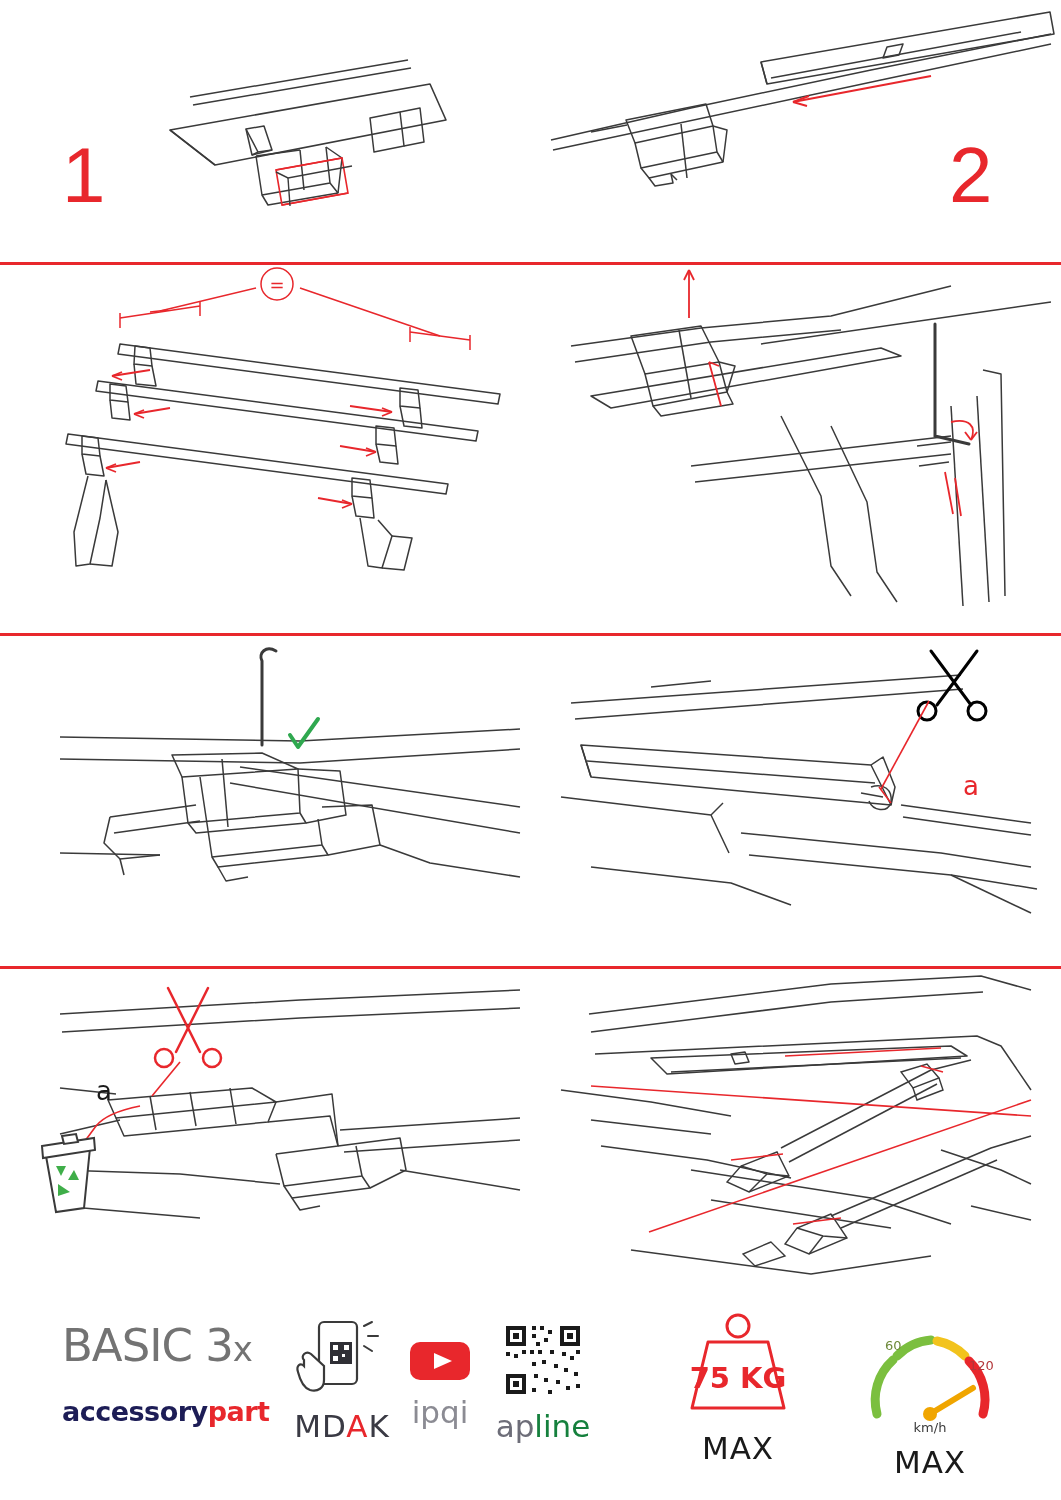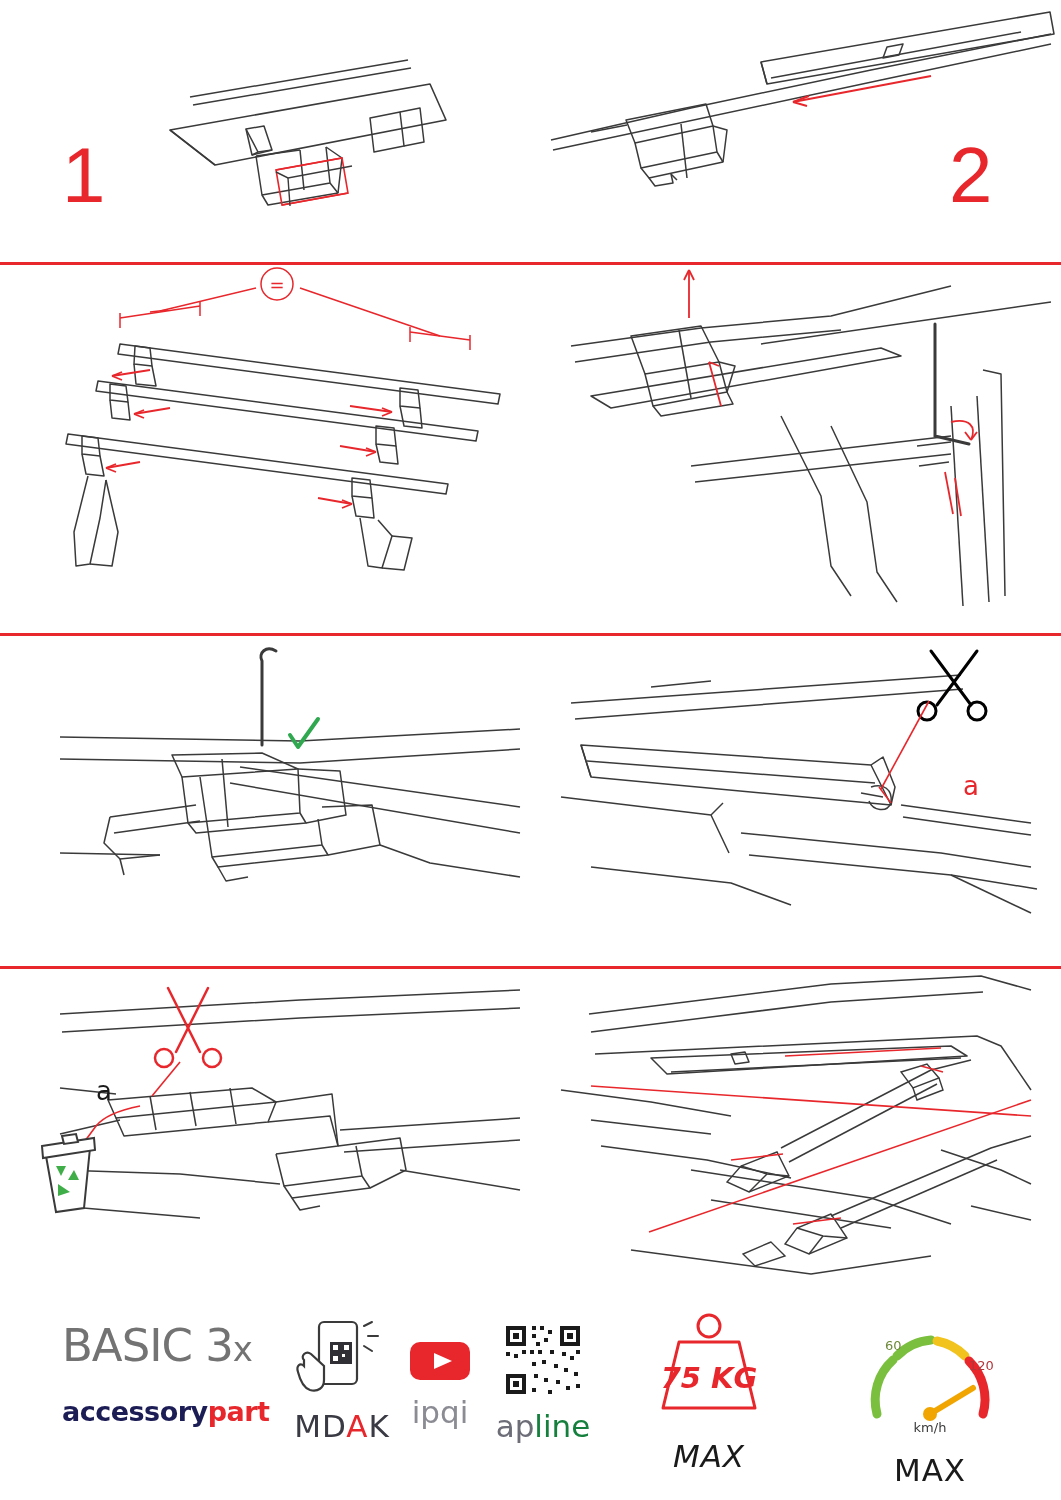--- a/index.html
+++ b/index.html
@@ -123,21 +123,21 @@
 
   .maxblock {
     position: absolute;
     text-align: center;
   }
   .max-label {
     font-family: "DejaVu Sans", sans-serif;
     font-size: 31px;
     color: #1a1a1a;
     letter-spacing: 1px;
-    margin-top: 14px;
+    margin-top: 6px;
   }
   .weight-text {
     font-family: "DejaVu Sans", sans-serif;
     font-weight: bold;
     font-size: 29px;
     fill: #e8272c;
   }
 </style>
 </head>
 <body>
@@ -545,21 +545,21 @@
             <rect x="52" y="56" width="4" height="4"></rect>
             <rect x="62" y="62" width="4" height="4"></rect>
           <rect x="28" y="64" width="4" height="4"></rect>
             <rect x="44" y="66" width="4" height="4"></rect>
             <rect x="72" y="60" width="4" height="4"></rect>
         </g>
       </svg>
       <div class="logo-cap apline"><span>ap</span><span class="teal">line</span></div>
     </div>
 
-    <div class="maxblock" style="left:624px;top:14px;width:170px;font-style:italic;">
+    <div class="maxblock" style="left:653px;top:14px;width:170px;">
       <svg width="120" height="108" viewBox="0 0 120 108">
         <circle cx="60" cy="14" r="11" fill="#fff" stroke="#e8272c" stroke-width="3"></circle>
         <path d="M30 30 L90 30 L106 96 L14 96 Z" fill="#fff" stroke="#e8272c" stroke-width="3" stroke-linejoin="round"></path>
         <text class="weight-text" x="60" y="76" text-anchor="middle">75 KG</text>
       </svg>
       <div class="max-label">MAX</div>
     </div>
 
     <div class="maxblock" style="left:845px;top:24px;width:170px;">
       <svg width="138" height="112" viewBox="0 0 138 112">

